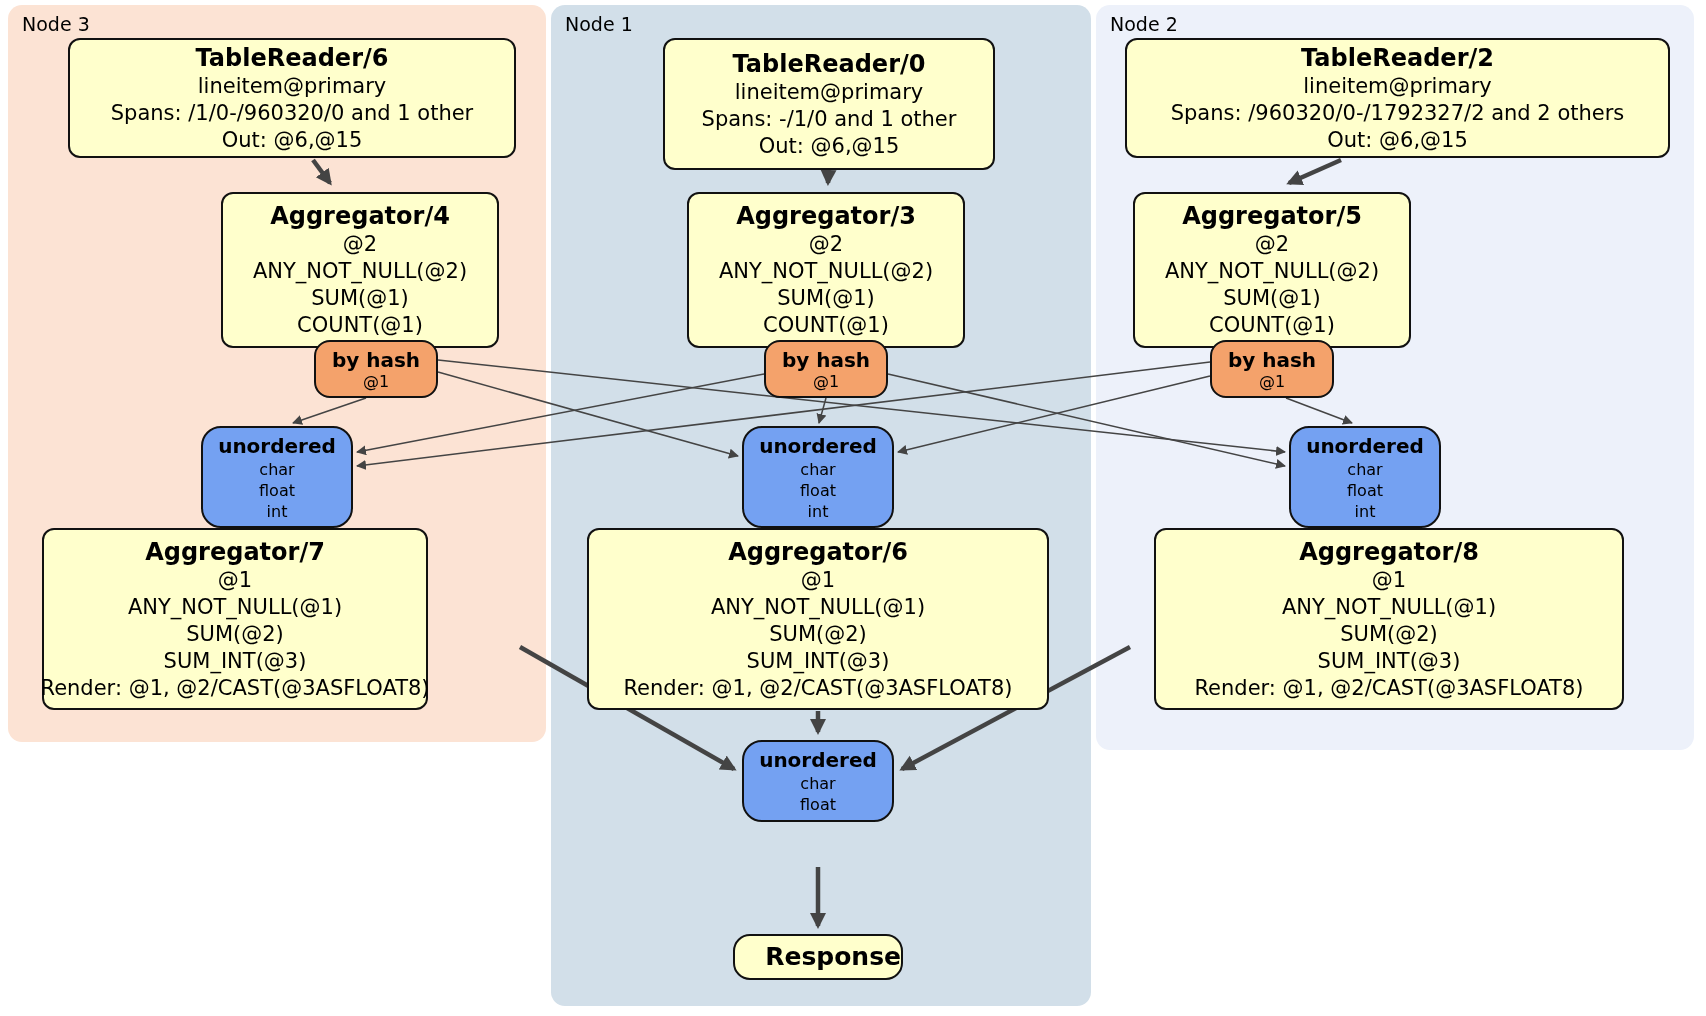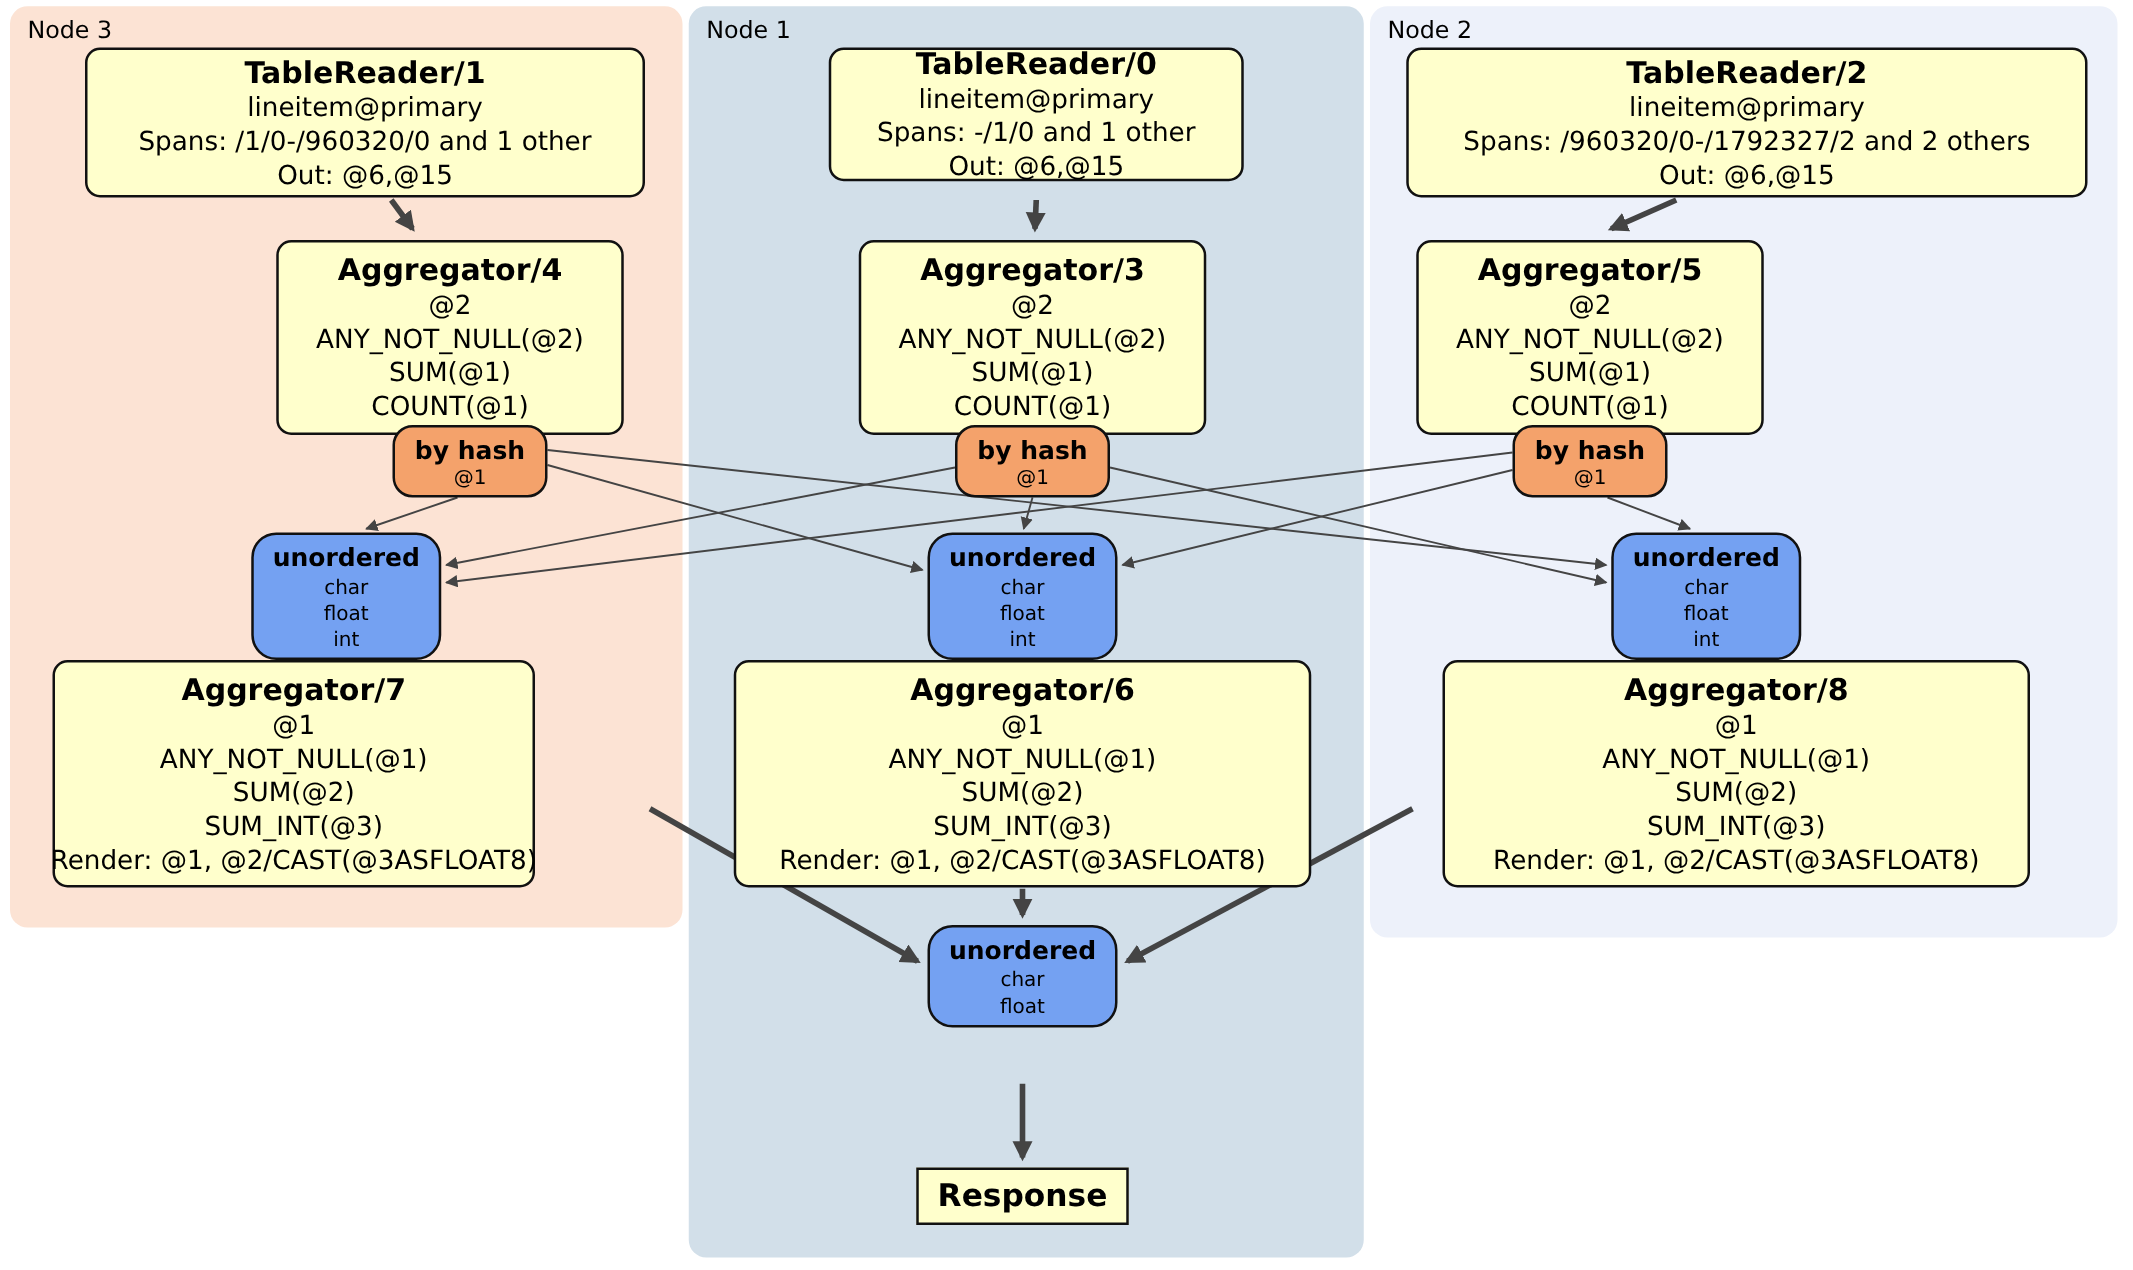--- a/index.html
+++ b/index.html
@@ -75,21 +75,21 @@
       <line x1="764" y1="374" x2="357" y2="452" marker-end="url(#mthin)"></line>
       <line x1="826" y1="398" x2="819" y2="423" marker-end="url(#mthin)"></line>
       <line x1="888" y1="374" x2="1285" y2="466" marker-end="url(#mthin)"></line>
       <line x1="1210" y1="362" x2="357" y2="466" marker-end="url(#mthin)"></line>
       <line x1="1210" y1="376" x2="898" y2="452" marker-end="url(#mthin)"></line>
       <line x1="1286" y1="398" x2="1352" y2="423" marker-end="url(#mthin)"></line>
     </g>
   </svg>
 
   <div class="pbox" style="left:68px;top:38px;width:448px;height:120px;">
-    <div class="title">TableReader/1</div>
+    <div class="title">TableReader/6</div>
     <div class="line">lineitem@primary</div>
     <div class="line">Spans: /1/0-/960320/0 and 1 other</div>
     <div class="line">Out: @6,@15</div>
   </div>
   <div class="pbox" style="left:221px;top:192px;width:278px;height:156px;">
     <div class="title">Aggregator/4</div>
     <div class="line">@2</div>
     <div class="line">ANY_NOT_NULL(@2)</div>
     <div class="line">SUM(@1)</div>
     <div class="line">COUNT(@1)</div>
@@ -106,21 +106,21 @@
   </div>
   <div class="pbox" style="left:42px;top:528px;width:386px;height:182px;">
     <div class="title">Aggregator/7</div>
     <div class="line">@1</div>
     <div class="line">ANY_NOT_NULL(@1)</div>
     <div class="line">SUM(@2)</div>
     <div class="line">SUM_INT(@3)</div>
     <div class="line">Render: @1, @2/CAST(@3ASFLOAT8)</div>
   </div>
 
-  <div class="pbox" style="left:663px;top:38px;width:332px;height:107px;">
+  <div class="pbox" style="left:663px;top:38px;width:332px;height:132px;">
     <div class="title">TableReader/0</div>
     <div class="line">lineitem@primary</div>
     <div class="line">Spans: -/1/0 and 1 other</div>
     <div class="line">Out: @6,@15</div>
   </div>
   <div class="pbox" style="left:687px;top:192px;width:278px;height:156px;text-align:right;">
     <div class="title">Aggregator/3</div>
     <div class="line">@2</div>
     <div class="line">ANY_NOT_NULL(@2)</div>
     <div class="line">SUM(@1)</div>
@@ -142,21 +142,21 @@
     <div class="line">ANY_NOT_NULL(@1)</div>
     <div class="line">SUM(@2)</div>
     <div class="line">SUM_INT(@3)</div>
     <div class="line">Render: @1, @2/CAST(@3ASFLOAT8)</div>
   </div>
   <div class="minor sync" style="left:742px;top:740px;width:152px;height:82px;">
     <div class="stitle">unordered</div>
     <div class="scol">char</div>
     <div class="scol">float</div>
   </div>
-  <div class="pbox" style="left:733px;top:934px;width:170px;height:46px;border-radius:0;">
+  <div class="pbox" style="left:733px;top:934px;width:170px;height:46px;border-radius:17px;align-items:flex-end;">
     <div class="bigtitle">Response</div>
   </div>
 
   <div class="pbox" style="left:1125px;top:38px;width:545px;height:120px;">
     <div class="title">TableReader/2</div>
     <div class="line">lineitem@primary</div>
     <div class="line">Spans: /960320/0-/1792327/2 and 2 others</div>
     <div class="line">Out: @6,@15</div>
   </div>
   <div class="pbox" style="left:1133px;top:192px;width:278px;height:156px;">

